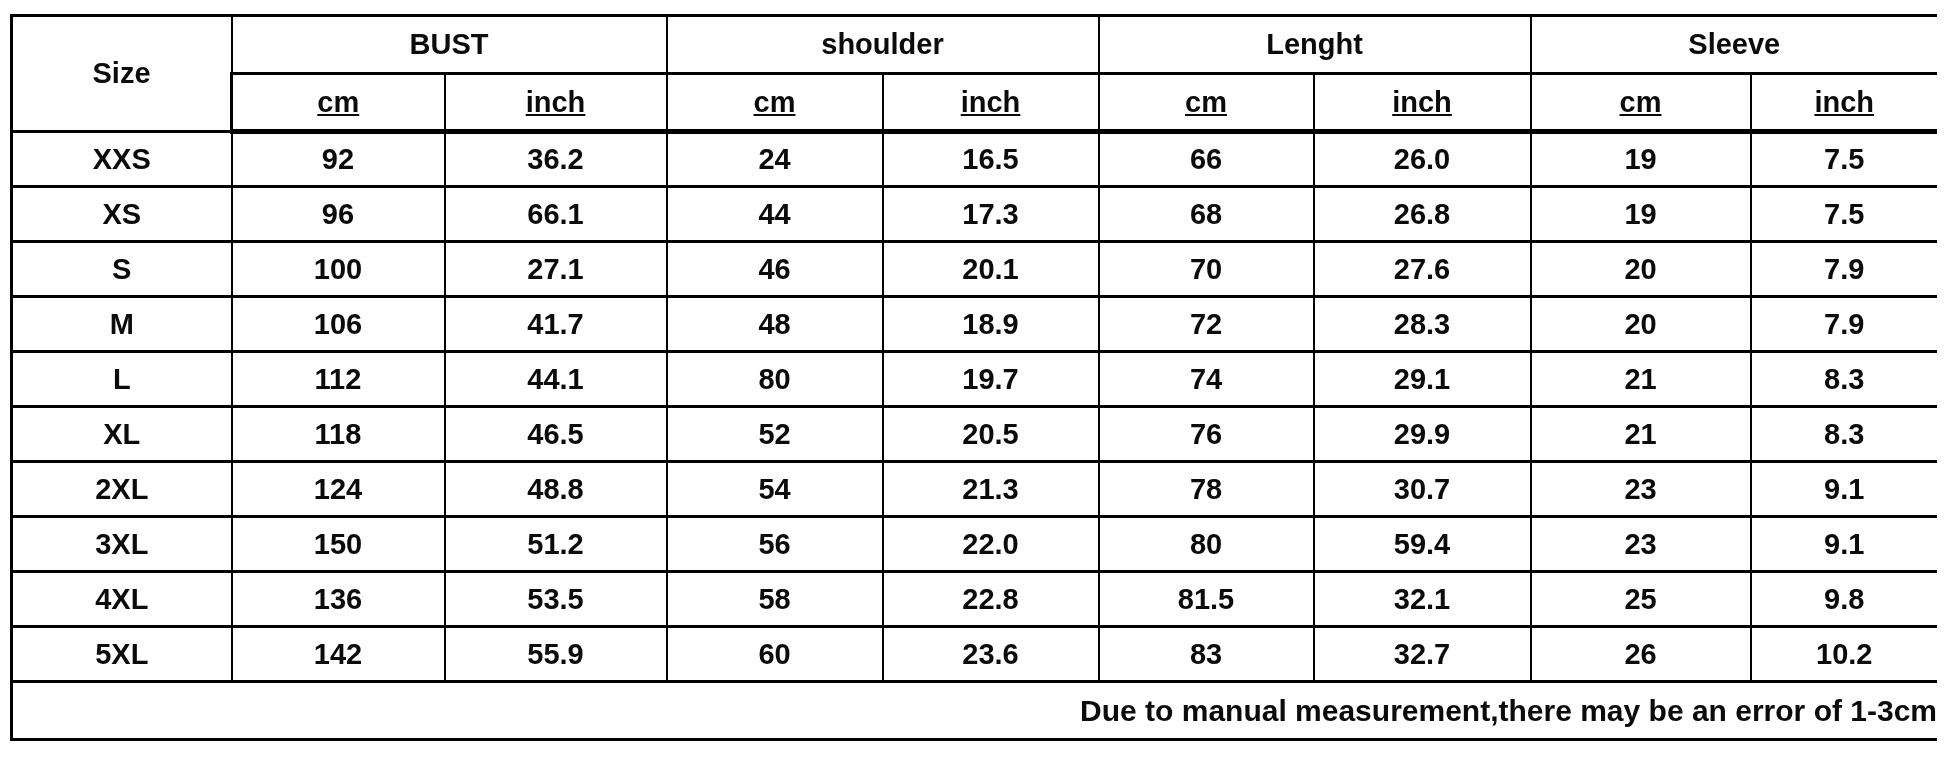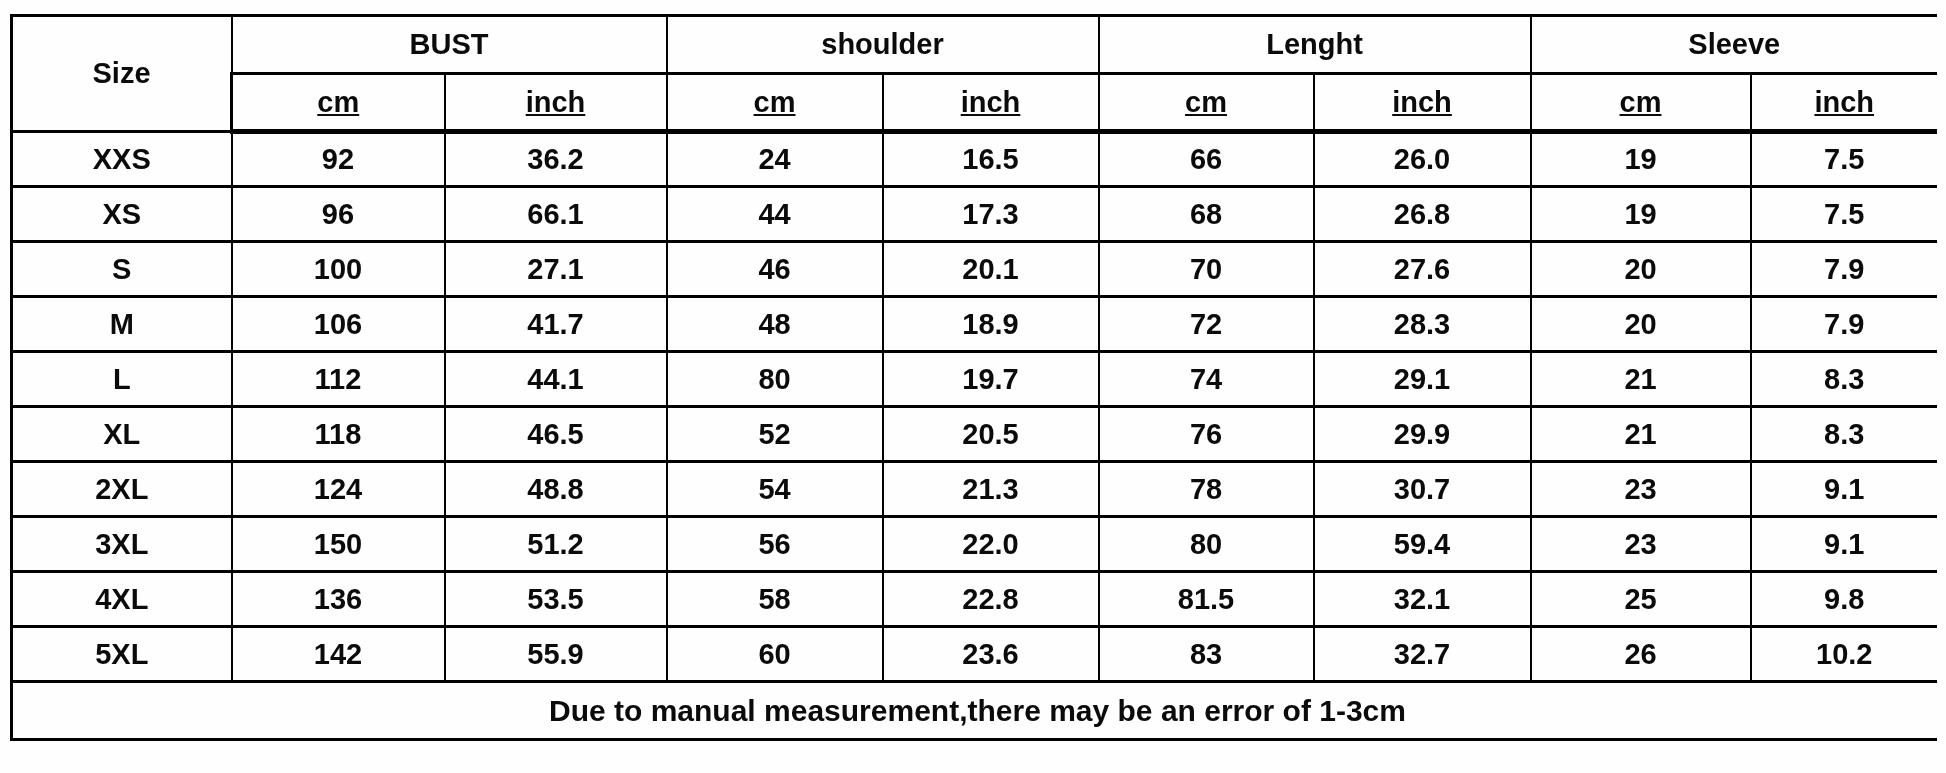--- a/index.html
+++ b/index.html
@@ -48,21 +48,21 @@
 
   table.size-table thead tr.group-row th { height: 55px; }
   table.size-table thead tr.units-row th {
     height: 54px;
     border-bottom: 5px solid var(--border, #000);
     text-decoration: underline;
   }
   table.size-table tbody tr { height: 55px; }
   table.size-table tfoot tr { height: 58px; }
   table.size-table tfoot td.footnote {
-    text-align: center;
+    text-align: right;
     padding-left: 5px;
     font-size: 30px;
   }
 </style>
 </head>
 <body>
 
 <div class="page">
   <table class="size-table">
     <colgroup>

